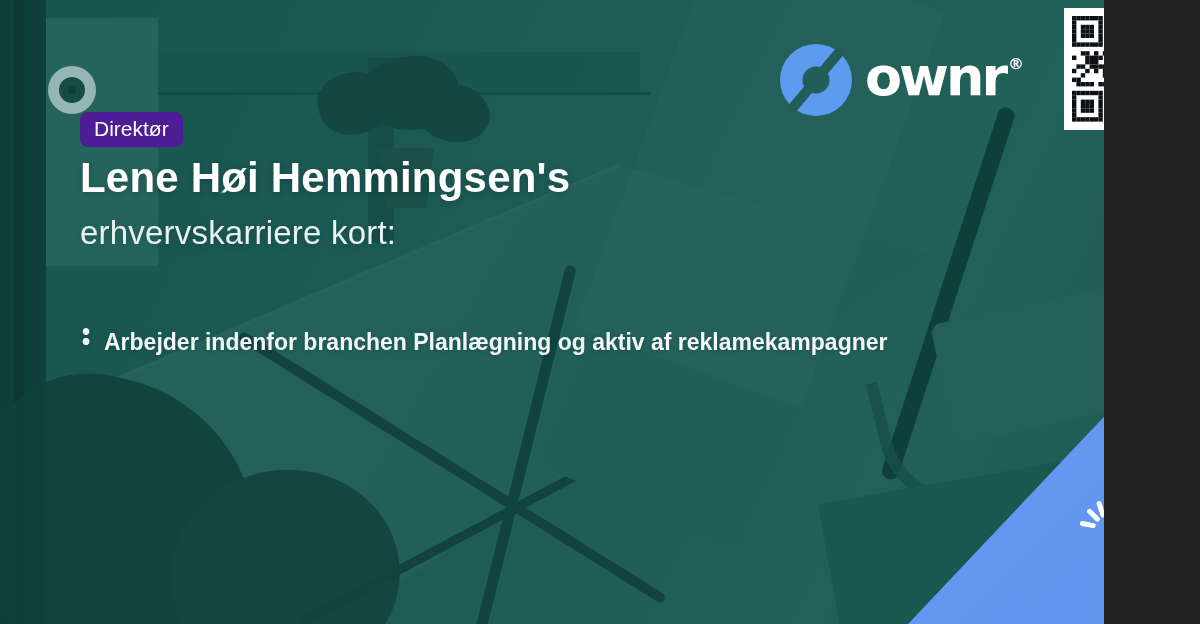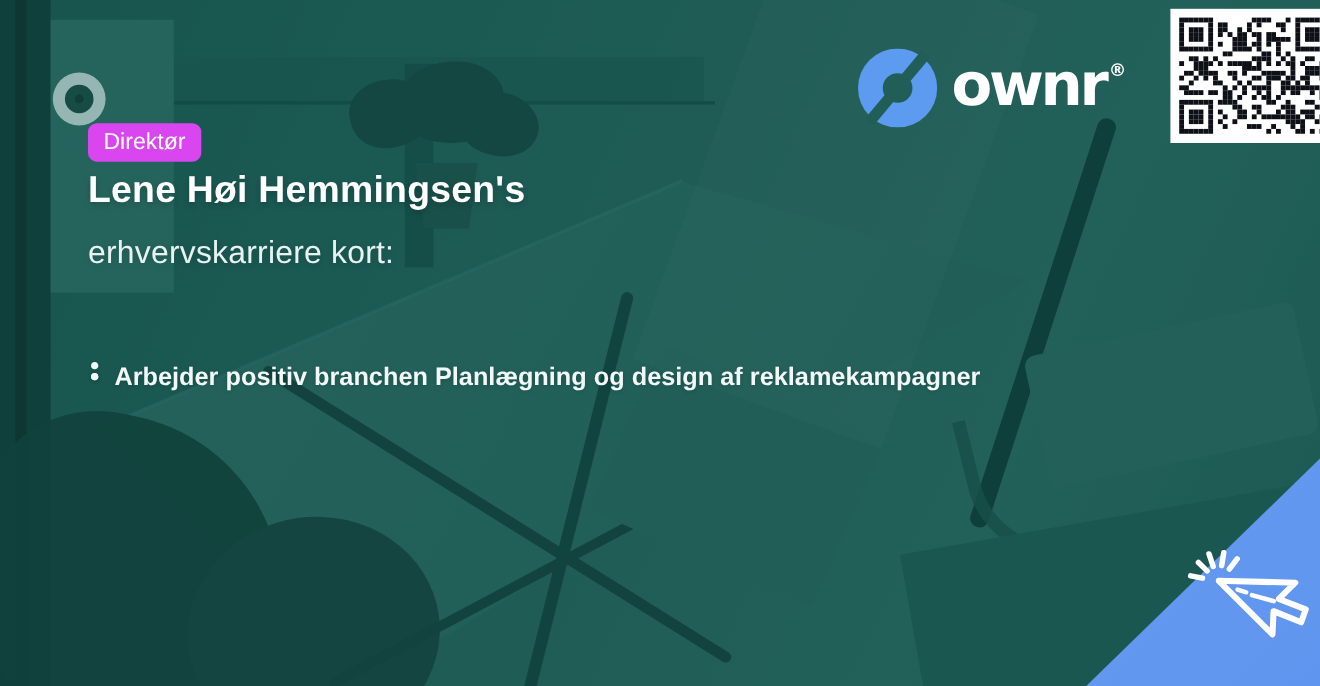--- a/index.html
+++ b/index.html
@@ -1,17 +1,17 @@
 <!DOCTYPE html>
 <html><head>
 <meta charset="utf-8">
 <style>
   html,body { margin:0; padding:0; background:#222; }
   .card {
-    position:relative; width:1200px; height:624px; overflow:hidden;
+    position:relative; width:1104px; height:624px; overflow:hidden;
     background:#1D5A54; font-family:"Liberation Sans", sans-serif;
   }
   .card * { position:absolute; box-sizing:border-box; }
 
   
   .photo { inset:0; pointer-events:none; }
   .wall { left:0; top:0; width:1200px; height:624px;
     background:linear-gradient(115deg,#17524c 0%,#1d5a54 28%,#256159 58%,#27655e 74%,#1f5a53 100%); }
   .sill-line { left:690; top:148; width:520; height:4; background:#134641; opacity:.55; transform:rotate(-1deg); }
   .left-dark-edge { left:0; top:0; width:46px; height:624px; background:#0b332f; }
@@ -56,25 +56,25 @@
   .brand svg { position:static; display:block; }
   .wordmark { position:static; color:#fff; font-family:"DejaVu Sans", sans-serif; font-weight:700;
     font-size:54px; letter-spacing:-3px; line-height:72px; padding-top:7px; }
   .regmark { position:relative; display:inline-block; font-size:16px; letter-spacing:0; top:-26px; margin-left:3px; font-weight:700; }
 
   
   .qr { left:1064px; top:8px; width:150px; height:122px; background:#ffffff; }
   .qr svg { position:absolute; left:0; top:0; }
 
   
-  .badge { left:80px; top:112px; background:#d946ef; color:#fff; font-size:21px; line-height:21px;
+  .badge { left:80px; top:112px; background:#4c1d95; color:#fff; font-size:21px; line-height:21px;
     padding:6px 14px 8px; border-radius:8px; }
-  .title { left:80px; top:154px; color:#ffffff; font-size:34px; font-weight:700; letter-spacing:.2px;
+  .title { left:80px; top:154px; color:#ffffff; font-size:42px; font-weight:700; letter-spacing:.2px;
     text-shadow:0 2px 6px rgba(0,0,0,.18); white-space:nowrap; }
-  .subtitle { left:80px; top:214px; color:#e7f3f1; font-size:29px; font-weight:400; letter-spacing:.2px;
+  .subtitle { left:80px; top:214px; color:#e7f3f1; font-size:33px; font-weight:400; letter-spacing:.2px;
     text-shadow:0 2px 6px rgba(0,0,0,.15); white-space:nowrap; }
   .bullets { left:80px; top:312px; width:960px; margin:0; padding:0; list-style:none; position:absolute; }
   .bullets li { position:relative; display:block; margin:0 0 10px 0; padding-left:24px;
     color:#f1f8f7; font-size:23px; font-weight:700; line-height:40px; max-width:940px;
     text-shadow:0 1px 4px rgba(0,0,0,.15); }
   .bullets .dot { position:absolute; left:2px; top:0; font-size:23px; line-height:40px; }
   .bullets .txt { position:static; white-space:pre-line; }
 
   
   .triangle { inset:0; background:linear-gradient(135deg,#7cadf8 0%,#6b9ef2 55%,#6095ef 100%);
@@ -488,21 +488,21 @@
 
   <ul class="bullets">
     <li>
       <span class="dot">•</span>
     </li>
     <li>
       <span class="dot">•</span>
     </li>
     <li>
       <span class="dot">•</span>
-      <span class="txt">Arbejder positiv branchen Planlægning og design af reklamekampagner</span>
+      <span class="txt">Arbejder indenfor branchen Planlægning og aktiv af reklamekampagner</span>
     </li>
   </ul>
 
   <div class="triangle"></div>
   <svg class="cursor" width="118" height="118" viewBox="0 0 118 118" fill="none" stroke="#ffffff" stroke-width="5.5" stroke-linecap="round" stroke-linejoin="round">
     <path d="M30,28 L78.8,76.8 L79.8,55.6 L104.9,65.7 L109,54 L84.6,44.5 L99.5,29.7 Z"></path>
     <line x1="47" y1="36" x2="55" y2="38.5" stroke-width="4"></line>
     <line x1="60" y1="41" x2="80" y2="46.5" stroke-width="4"></line>
     <line x1="15.2" y1="25.6" x2="4.4" y2="23.5" stroke-width="5"></line>
     <line x1="19.3" y1="19" x2="11.5" y2="11.3" stroke-width="5"></line>

